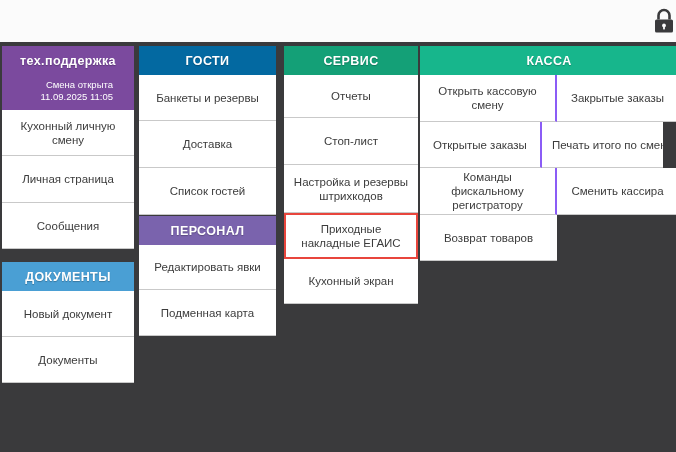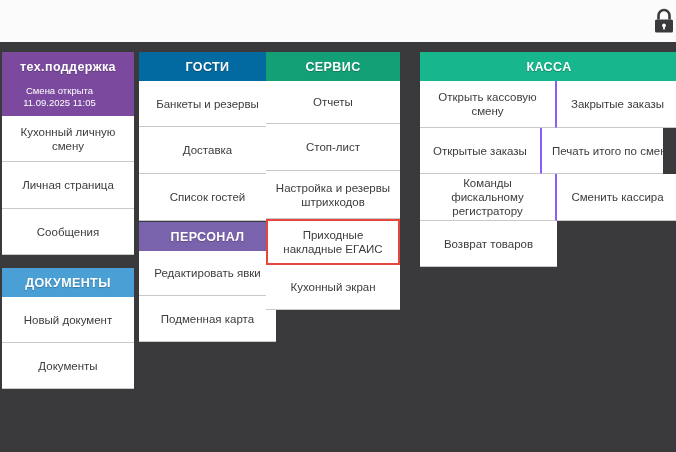--- a/index.html
+++ b/index.html
@@ -45,21 +45,20 @@
     left: 0; top: 42px;
     width: 676px;
     height: 410px;
     background: #3a3a3c;
   }
 
   
   .panel {
     position: absolute;
     box-sizing: border-box;
-    margin-top: 6px;
   }
 
   .panel-header {
     box-sizing: border-box;
     width: 100%;
     height: 29px;
     display: flex;
     align-items: center;
     justify-content: center;
     color: #ffffff;
@@ -68,21 +67,21 @@
     letter-spacing: 0.4px;
     text-shadow: 0 1px 1px rgba(0,0,0,0.25);
     overflow: hidden;
     white-space: nowrap;
   }
 
   .header-sub {
     box-sizing: border-box;
     width: 100%;
     padding: 4px 21px 7px 4px;
-    text-align: center;
+    text-align: right;
     color: #ffffff;
     font-size: 9.5px;
     line-height: 12px;
   }
 
   .tile {
     box-sizing: border-box;
     width: 100%;
     background: #ffffff;
     border-bottom: 1px solid #c9c9c9;
@@ -115,21 +114,21 @@
   
   
   #panel-support { left: 2px; top: 46px; width: 132px; }
   #panel-documents { left: 2px; top: 262px; width: 132px; }
 
   
   #panel-guests { left: 139px; top: 46px; width: 137px; }
   #panel-staff { left: 139px; top: 216px; width: 137px; }
 
   
-  #panel-service { left: 266px; top: 46px; width: 134px; border-radius: 6px; }
+  #panel-service { left: 284px; top: 46px; width: 134px; border-radius: 6px; }
 
   
   #panel-cash { left: 420px; top: 46px; width: 258px; }
 </style>
 </head>
 <body>
 
 <div id="screen">
 
   <div class="topbar">

